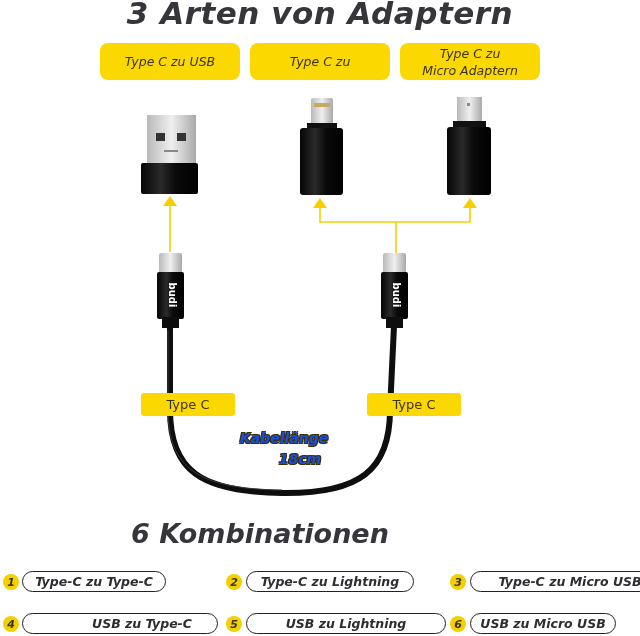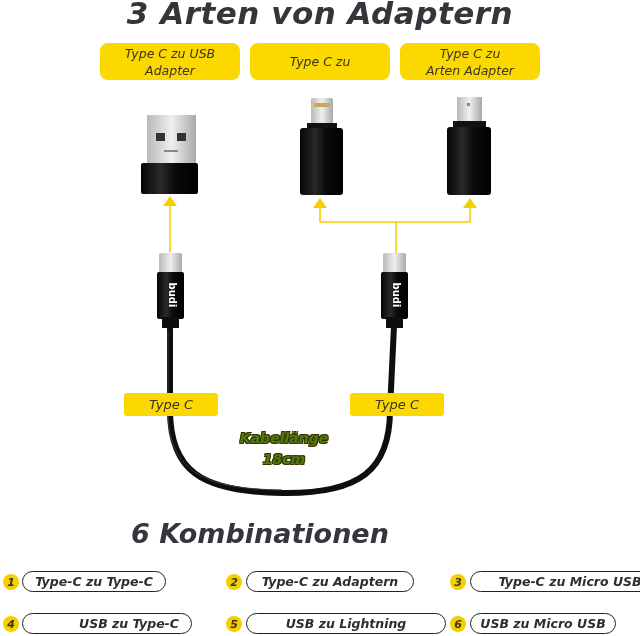--- a/index.html
+++ b/index.html
@@ -4,48 +4,47 @@
 <style>
   html, body { margin:0; padding:0; }
   body { width:640px; height:636px; background:#ffffff; position:relative; overflow:hidden;
          font-family:"DejaVu Sans", sans-serif; color:#2f2f33; }
   .abs { position:absolute; }
   .title { left:0; width:640px; top:-5px; text-align:center; font-size:31px; font-weight:bold;
            font-style:italic; color:#35353b; letter-spacing:0.5px; }
   .label-box { background:#fbd800; border-radius:8px; text-align:center; font-style:italic;
                font-size:12.5px; line-height:17px; color:#3a3420; display:flex; flex-direction:column;
                justify-content:center; }
-  .type-label { background:#fbd800; border-radius:3px; font-style:italic; font-size:13px; color:#3a3420;
-                display:flex; align-items:center; justify-content:center; }
+  .type-label { background:#fbd800; border-radius:3px; font-size:13px; color:#3a3420;
+                display:flex; align-items:center; justify-content:center;margin-left:17px; }
   .len-text { font-family:"DejaVu Sans", sans-serif; font-weight:bold; font-style:italic; font-size:14px;
-              color:#4d7c0f; text-align:center; line-height:20px;
+              color:#1d4ed8; text-align:center; line-height:20px;
               text-shadow: -1px -1px 0 #3a3000, 1px -1px 0 #3a3000, -1px 1px 0 #3a3000, 1px 1px 0 #3a3000; }
   .sub-title { left:0; width:520px; top:518px; text-align:center; font-size:27px; font-weight:bold;
                font-style:italic; color:#35353b; }
   .num { width:16px; height:16px; border-radius:50%; background:#f5d000; font-size:11px; font-weight:bold;
          font-style:italic; color:#3a3420; display:flex; align-items:center; justify-content:center; }
   .pill { height:21px; border:1.6px solid #222; border-radius:11px; background:#fff; box-sizing:border-box;
           font-size:12.5px; font-weight:bold; font-style:italic; color:#2d2d32;
           display:flex; align-items:center; justify-content:center; }
 </style>
 </head>
 <body>
 
 <div class="abs title">3 Arten von Adaptern</div>
 
 <div class="abs label-box" style="left:100px; top:43px; width:140px; height:37px;">
   <span>Type C zu USB</span>
-  <span>Adapter</span>
 </div>
 <div class="abs label-box" style="left:250px; top:43px; width:140px; height:37px;">
   <span>Type C zu</span>
 </div>
 <div class="abs label-box" style="left:400px; top:43px; width:140px; height:37px;">
   <span>Type C zu</span>
-  <span>Arten Adapter</span>
+  <span>Micro Adaptern</span>
 </div>
 
 <svg class="abs" style="left:0; top:0;" width="640" height="515" viewBox="0 0 640 515">
   <defs>
     <linearGradient id="metal" x1="0" x2="1" y1="0" y2="0">
       <stop offset="0" stop-color="#b9b9b9"></stop>
       <stop offset="0.5" stop-color="#efefef"></stop>
       <stop offset="1" stop-color="#a9a9a9"></stop>
     </linearGradient>
     <linearGradient id="blackbody" x1="0" x2="1" y1="0" y2="0">
@@ -103,33 +102,33 @@
   </g>
 </svg>
 
 <div class="abs" style="left:150px; top:287px; width:40px; height:16px; transform:rotate(90deg); color:#fff; font-size:10px; font-weight:bold; text-align:center;">budi</div>
 <div class="abs" style="left:374px; top:287px; width:40px; height:16px; transform:rotate(90deg); color:#fff; font-size:10px; font-weight:bold; text-align:center;">budi</div>
 
 <div class="abs type-label" style="left:124px; top:393px; width:94px; height:23px;">Type C</div>
 <div class="abs type-label" style="left:350px; top:393px; width:94px; height:23px;">Type C</div>
 
 <div class="abs len-text" style="left:224px; top:428px; width:120px;">Kabellänge</div>
-<div class="abs len-text" style="left:224px; top:449px; width:120px;">18cm</div>
+<div class="abs len-text" style="left:240px; top:449px; width:120px;">18cm</div>
 
 <div class="abs sub-title">6 Kombinationen</div>
 
 <div class="abs num" style="left:3px; top:574px;">1</div>
 <div class="abs pill" style="left:22px; top:571px; width:144px;">Type-C zu Type-C</div>
 
 <div class="abs num" style="left:226px; top:574px;">2</div>
-<div class="abs pill" style="left:246px; top:571px; width:168px;">Type-C zu Adaptern</div>
+<div class="abs pill" style="left:246px; top:571px; width:168px;">Type-C zu Lightning</div>
 
 <div class="abs num" style="left:450px; top:574px;">3</div>
 <div class="abs pill" style="left:470px; top:571px; width:200px;">Type-C zu Micro USB</div>
 
 <div class="abs num" style="left:3px; top:616px;">4</div>
-<div class="abs pill" style="left:22px; top:613px; width:170px;padding-left:44px;">USB zu Type-C</div>
+<div class="abs pill" style="left:22px; top:613px; width:196px;padding-left:44px;">USB zu Type-C</div>
 
 <div class="abs num" style="left:226px; top:616px;">5</div>
 <div class="abs pill" style="left:246px; top:613px; width:200px;">USB zu Lightning</div>
 
 <div class="abs num" style="left:450px; top:616px;">6</div>
 <div class="abs pill" style="left:470px; top:613px; width:146px;">USB zu Micro USB</div>
 
 </body></html>

